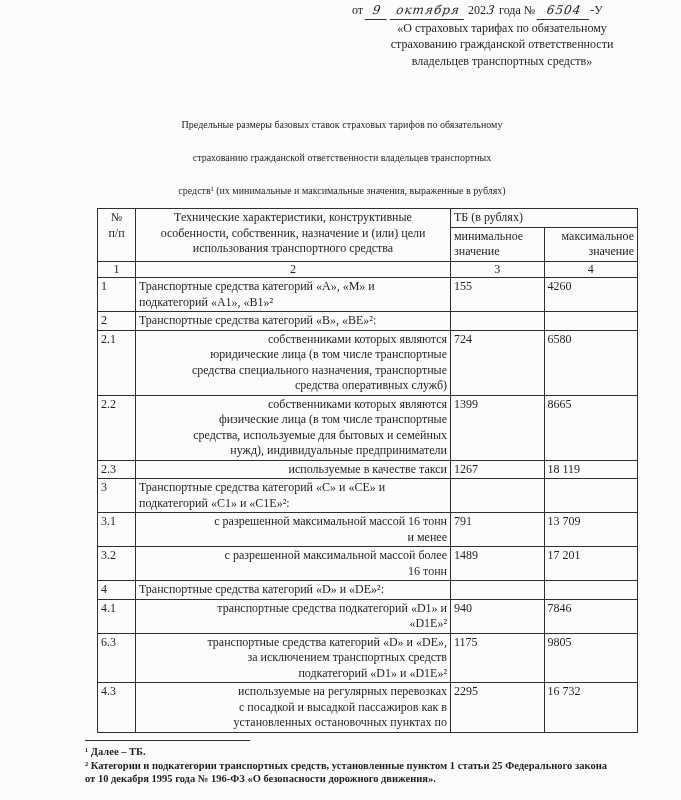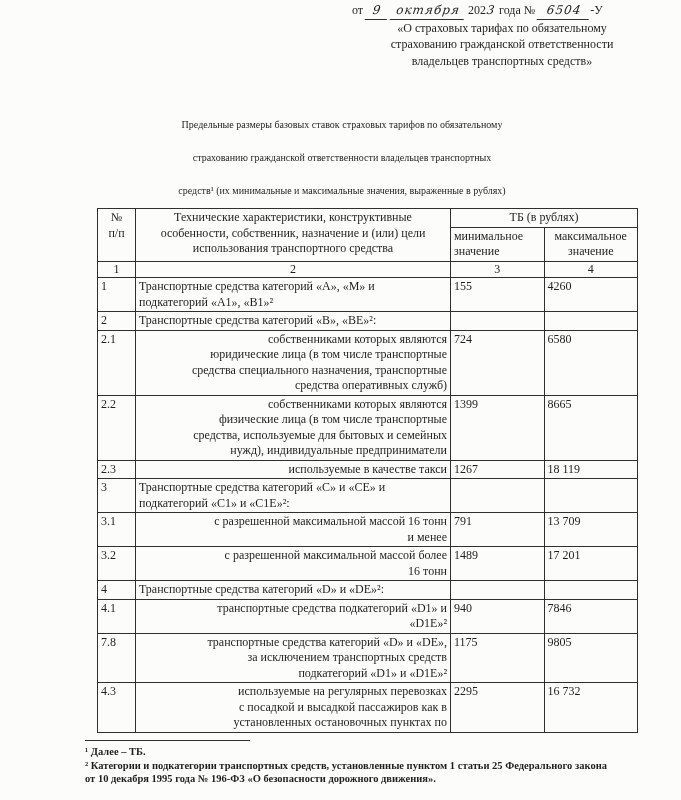--- a/index.html
+++ b/index.html
@@ -51,23 +51,23 @@
     font-size:12px; line-height:15.5px;
   }
   table.tariff th, table.tariff td {
     border:1px solid #2f2f2f;
     font-weight:normal;
     vertical-align:top;
     padding:1px 3px;
   }
   th.h-num   { width:38px;  text-align:center; vertical-align:middle; }
   th.h-desc  { width:315px; text-align:center; vertical-align:middle; }
-  th.h-group { text-align:center; }
+  th.h-group { text-align:left; }
   th.h-min   { width:93px;  text-align:left; vertical-align:middle; }
-  th.h-max   { width:95px;  text-align:center; vertical-align:middle;margin-left:28px; }
+  th.h-max   { width:95px;  text-align:right; vertical-align:middle;margin-left:28px; }
   tr.colnums td { text-align:center; padding:0 3px; }
   td.c-num  { text-align:left; padding-left:5px; }
   td.c-desc { text-align:left; white-space:pre-line; }
   td.c-desc.indent { text-indent:30px;text-align:right; }
   td.c-val  { vertical-align:middle; }
 
   
   .footnotes {
     position:absolute; left:85px; top:740px; width:560px;
     font-size:10.5px; line-height:13.5px;font-weight:bold;
@@ -185,21 +185,21 @@
         <td class="c-val"></td>
       </tr>
       <tr>
         <td class="c-num">4.1</td>
         <td class="c-desc indent">транспортные средства подкатегорий «D1» и
 «D1E»²</td>
         <td class="c-val">940</td>
         <td class="c-val">7846</td>
       </tr>
       <tr>
-        <td class="c-num">7.8</td>
+        <td class="c-num">6.3</td>
         <td class="c-desc indent">транспортные средства категорий «D» и «DE»,
 за исключением транспортных средств
 подкатегорий «D1» и «D1E»²</td>
         <td class="c-val">1175</td>
         <td class="c-val">9805</td>
       </tr>
       <tr>
         <td class="c-num">4.3</td>
         <td class="c-desc indent">используемые на регулярных перевозках
 с посадкой и высадкой пассажиров как в

